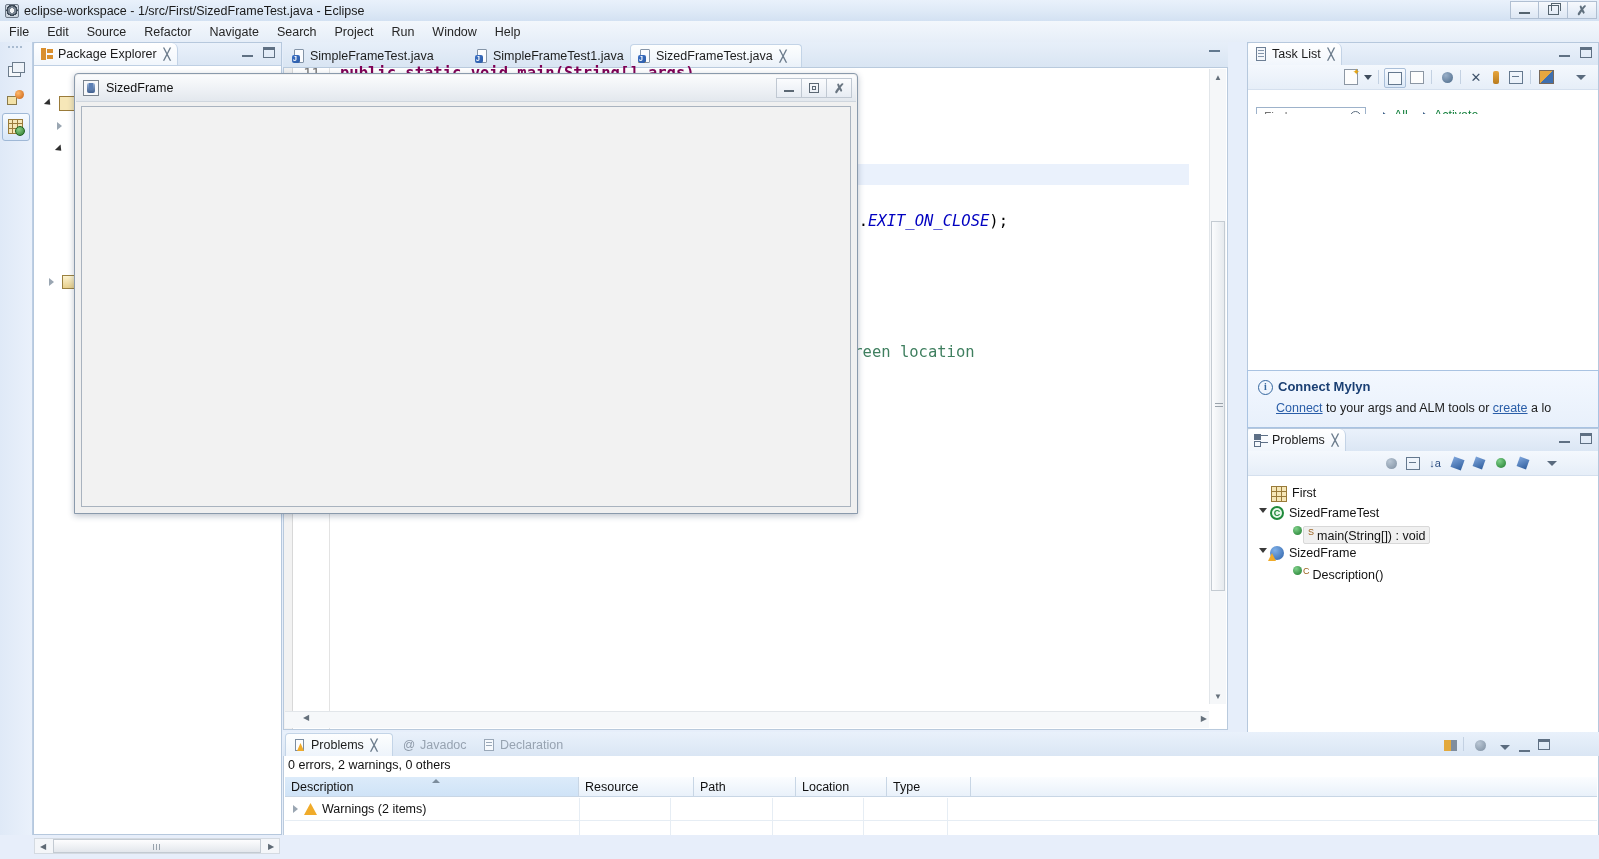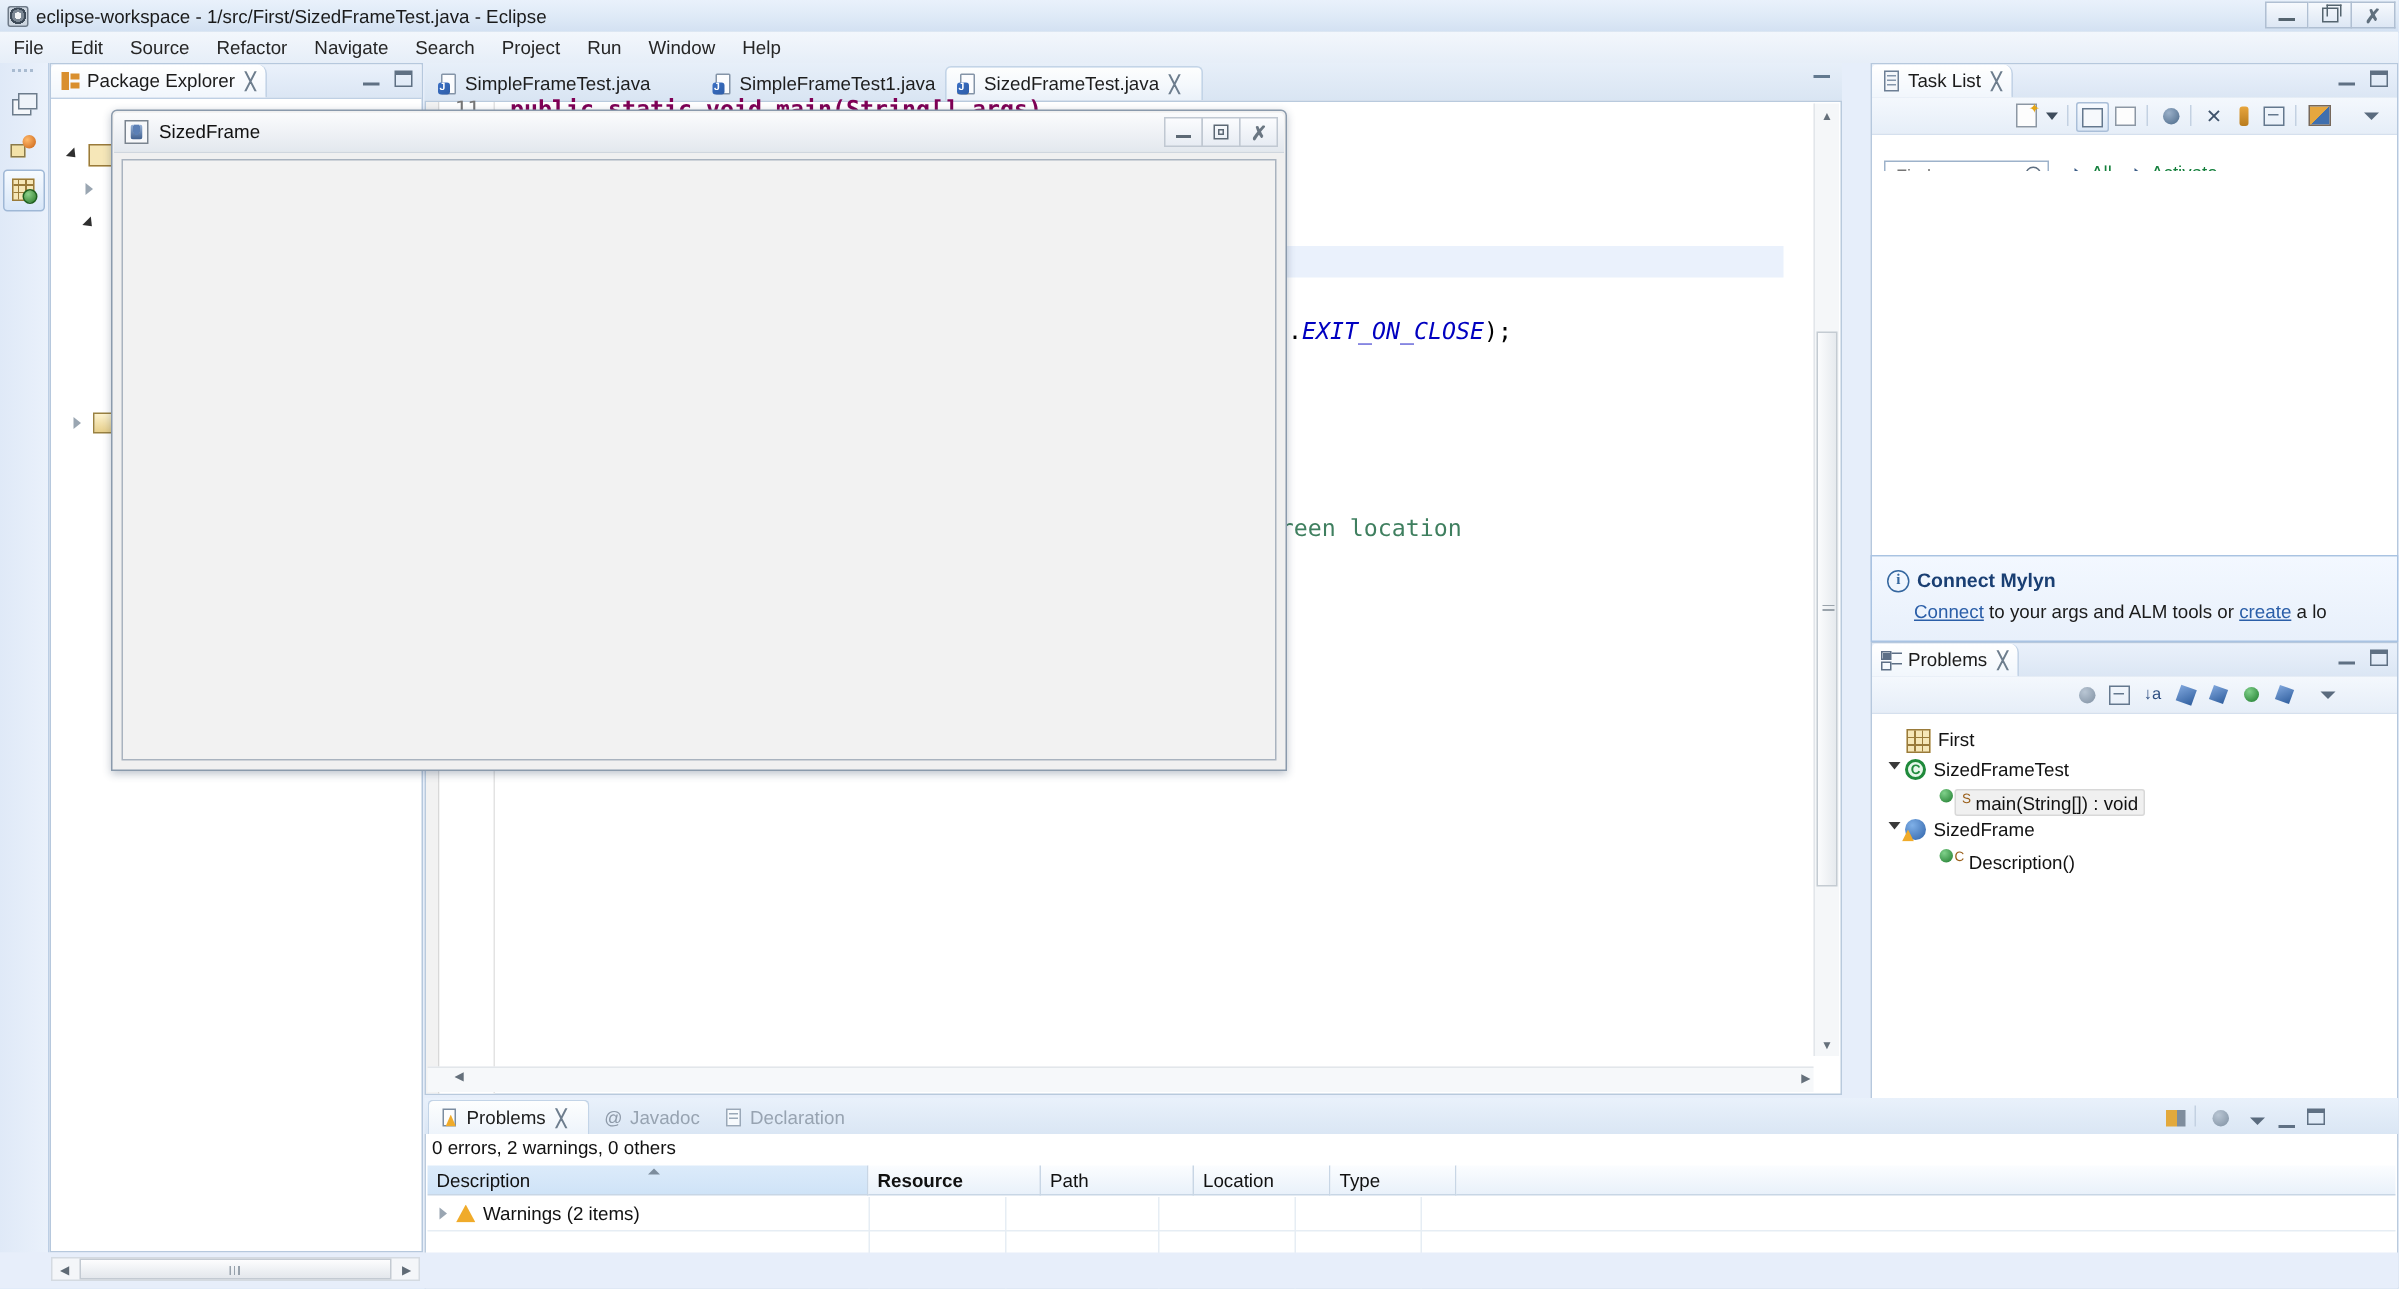--- a/index.html
+++ b/index.html
@@ -590,21 +590,21 @@
         <span class="ic-max" style="position:absolute;left:1255px;top:7px;"></span>
       </div>
 
       <div class="pb-body">
         <div class="pb-summary">0 errors, 2 warnings, 0 others</div>
         <div class="pb-header">
           <div class="pb-th sorted" style="width:294px;">
             <span>Description</span>
             <span class="sortmark"></span>
           </div>
-          <div class="pb-th" style="width:115px;font-weight:bold;">
+          <div class="pb-th" style="width:115px;">
             <span>Resource</span>
           </div>
           <div class="pb-th" style="width:102px;">
             <span>Path</span>
           </div>
           <div class="pb-th" style="width:91px;">
             <span>Location</span>
           </div>
           <div class="pb-th" style="width:84px;">
             <span>Type</span>

